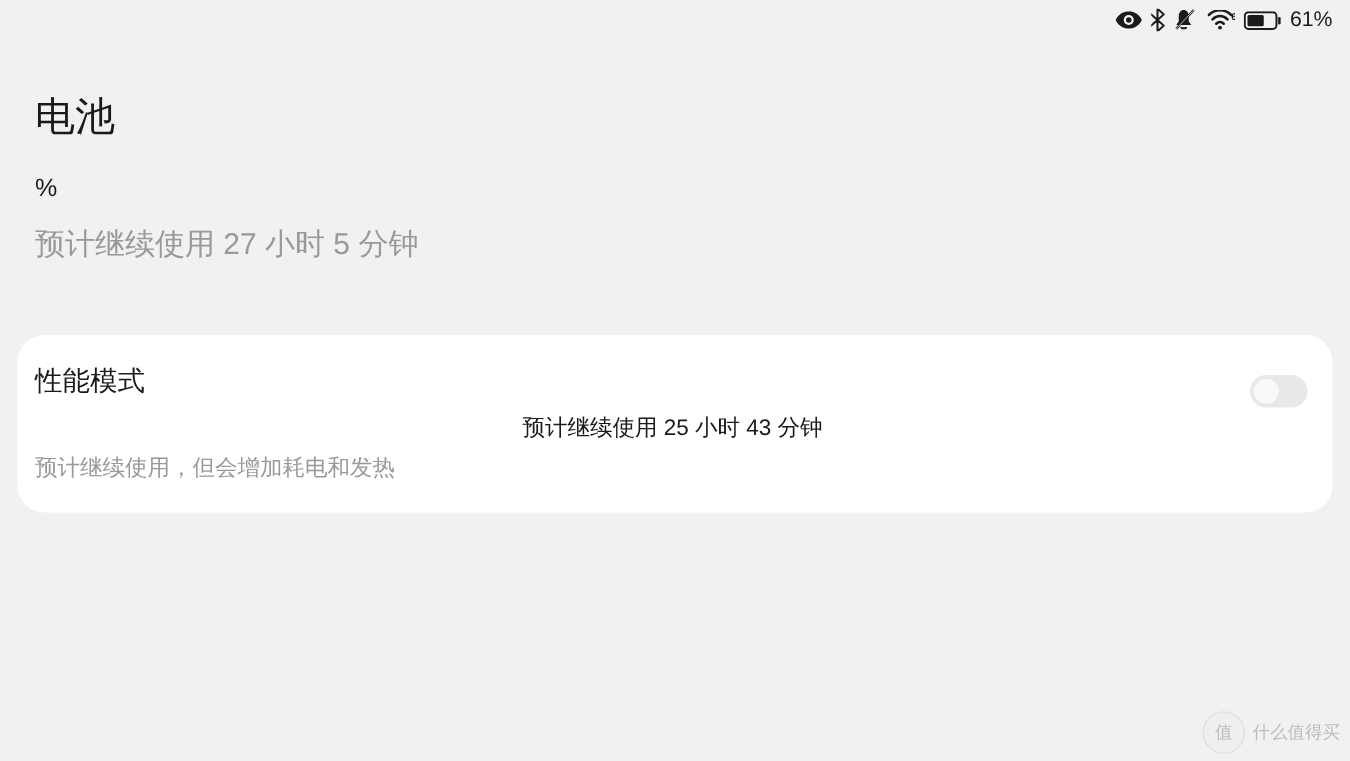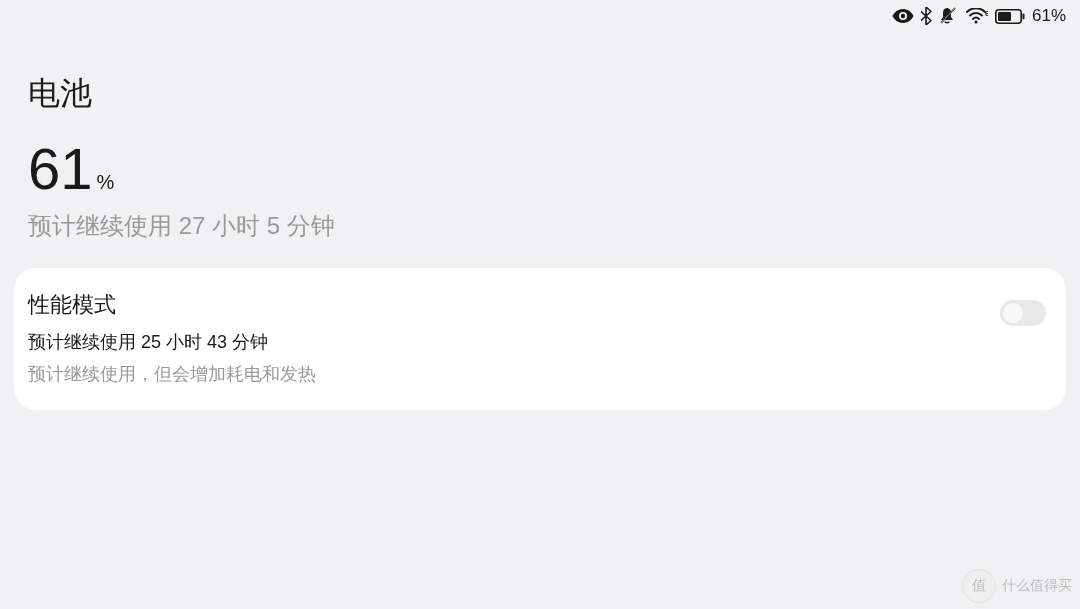--- a/index.html
+++ b/index.html
@@ -92,20 +92,21 @@
     .card-title {
       font-size: 22px;
       color: #1a1a1a;
       margin-bottom: 10px;
     }
     
     .card-subtitle {
       font-size: 18px;
       color: #1a1a1a;
       margin-bottom: 8px;
+      text-align: center;
     }
     
     .card-description {
       font-size: 18px;
       color: #999;
     }
     
     .toggle {
       position: absolute;
       right: 20px;
@@ -203,21 +204,20 @@
       <rect x="27.5" y="4.5" width="2" height="6" rx="1" fill="#1a1a1a"></rect>
     </svg>
   </span>
   <span style="font-size:17px;text-align:right;">61%</span>
 </div>
 
 <h1 class="page-title">电池</h1>
 
 <div class="battery-display">
   <div class="battery-percent">
-    <span class="battery-number">61</span>
     <span class="battery-symbol">%</span>
   </div>
   <div class="battery-estimate">预计继续使用 27 小时 5 分钟</div>
 </div>
 
 <div class="cards">
   <div class="card">
     <div class="card-title">性能模式</div>
     <div class="card-subtitle">预计继续使用 25 小时 43 分钟</div>
     <div class="card-description">预计继续使用，但会增加耗电和发热</div>

